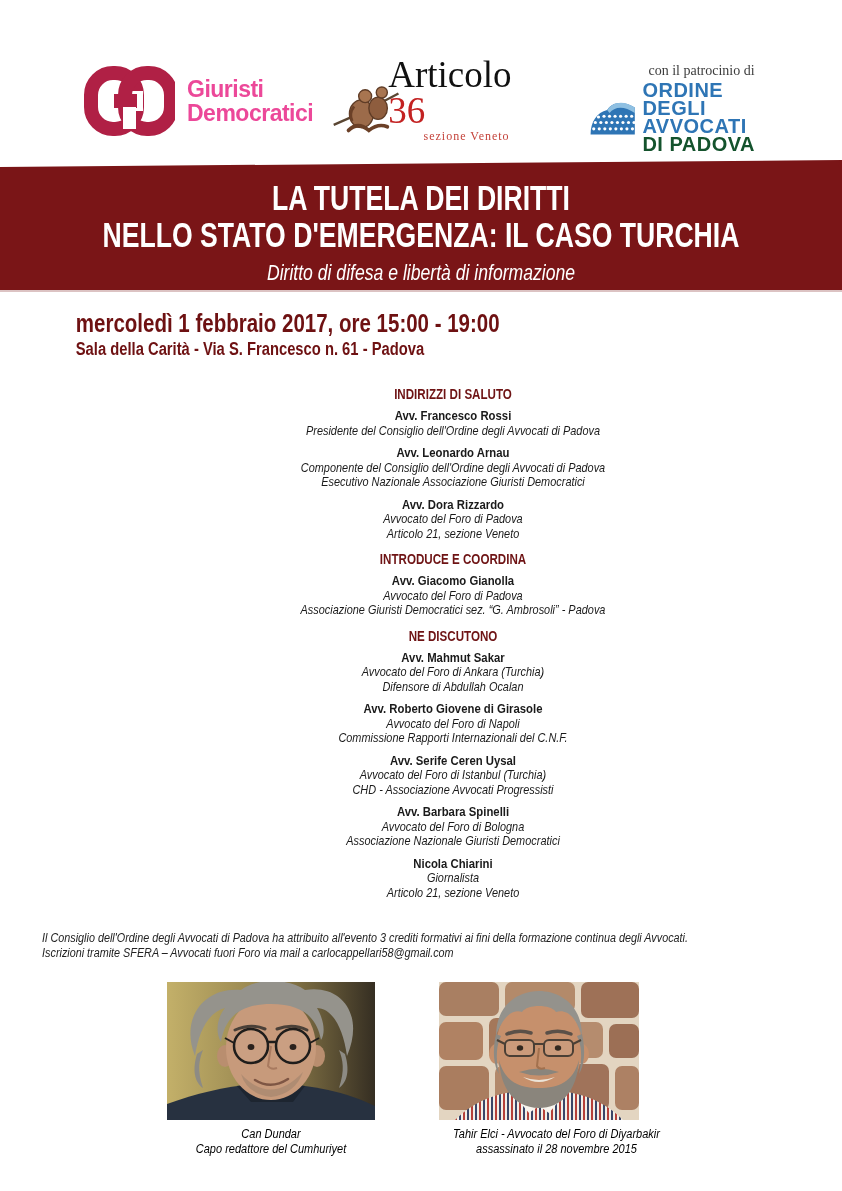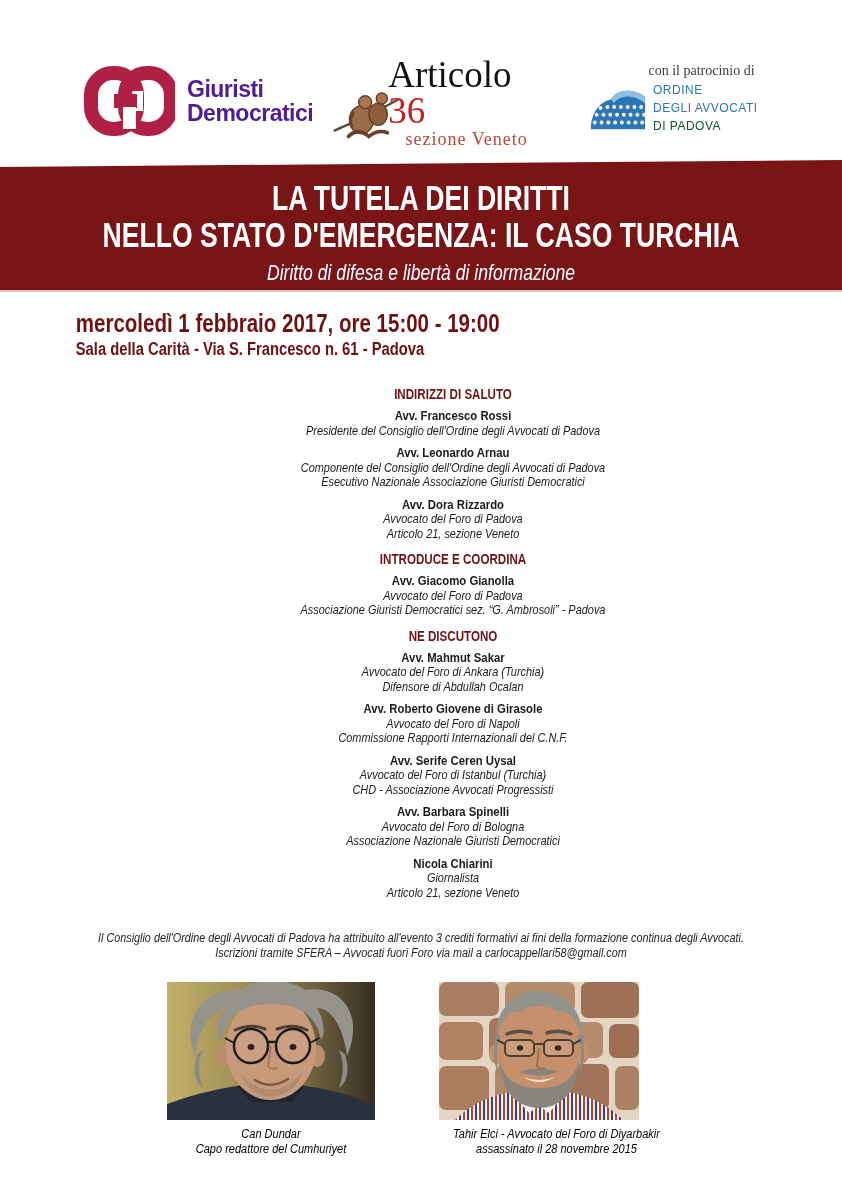--- a/index.html
+++ b/index.html
@@ -6,31 +6,31 @@
   .page {
     position:relative; width:842px; height:1191px; margin:0 auto;
     background:#ffffff; font-family:"Liberation Sans", sans-serif;
     overflow:hidden;
   }
   .cond { transform:scaleX(0.82); transform-origin:50% 50%; white-space:nowrap; }
 
   
   .logos { position:absolute; top:55px; left:0; width:842px; height:100px; }
   .gd-block { position:absolute; left:83px; top:10px; display:flex; align-items:center; gap:12px; }
-  .gd-text { font-weight:bold; font-size:23px; line-height:24px; color:#4c1d95; letter-spacing:-0.5px; }
+  .gd-text { font-weight:bold; font-size:23px; line-height:24px; color:#ec4899; letter-spacing:-0.5px; }
   .a21-block { position:absolute; left:330px; top:2px; width:215px; }
   .a21-row { display:flex; align-items:flex-end; }
   .a21-text { font-family:"Liberation Serif", serif; margin-left:-14px; }
   .a21-title { font-size:37px; line-height:36px; color:#111; }
   .a21-num { color:#c32222; }
-  .a21-sub { font-family:"Liberation Serif", serif; font-size:18px; color:#c4423a; letter-spacing:1px; text-align:center; margin-top:0px; }
+  .a21-sub { font-family:"Liberation Serif", serif; font-size:12px; color:#c4423a; letter-spacing:1px; text-align:center; margin-top:0px; }
   .pad-block { position:absolute; right:58px; top:8px; width:195px; }
   .pad-pre { font-family:"Liberation Serif", serif; font-size:14px; color:#3c3c3c; text-align:center; margin-left:30px; }
   .pad-row { display:flex; align-items:center; gap:6px; margin-top:2px; }
-  .pad-lines { font-weight:normal; font-size:12px; line-height:18px; letter-spacing:0.5px; }
+  .pad-lines { font-weight:bold; font-size:20px; line-height:18px; letter-spacing:0.5px; }
   .pad-blue { color:#2e75b5; }
   .pad-navy { color:#14532d; }
 
   
   .banner {
     position:absolute; top:158px; left:0; width:842px; height:132px;
     background:#7a1517; color:#fff; text-align:center;
     clip-path:polygon(0 9px, 100% 2px, 100% 132px, 0 132px);
   }
   .banner-underline { position:absolute; top:290px; left:0; width:842px; height:2px; background:#dcc3c3; }
@@ -44,21 +44,21 @@
   .event-venue { font-size:18px; line-height:22px; margin-top:1px; }
 
   
   .program { position:absolute; top:376px; left:0; width:842px; text-align:center; color:#1a1a1a;padding-left:32px; }
   .sec-heading { color:#6e1314; font-weight:bold; font-size:14.5px; line-height:16px; margin:10px 0 7px; transform:scaleX(0.8); transform-origin:center; white-space:nowrap; }
   .speaker { margin-bottom:8px; }
   .sp-name { font-weight:bold; font-size:13.5px; line-height:14.5px; transform:scaleX(0.84); transform-origin:center; white-space:nowrap; }
   .sp-role { font-style:italic; font-size:13px; line-height:14.5px; transform:scaleX(0.84); transform-origin:center; white-space:nowrap; }
 
   
-  .notes { position:absolute; top:931px; left:0; width:842px; text-align:center; font-style:italic; font-size:12px; line-height:15px; color:#222; }
+  .notes { position:absolute; top:931px; left:0; width:842px; text-align:left; font-style:italic; font-size:12px; line-height:15px; color:#222; }
   .notes div { transform:scaleX(0.9); transform-origin:center; white-space:nowrap; }
 
   
   .photos { position:absolute; top:982px; left:0; width:842px; display:flex; justify-content:center; gap:64px; }
   .photo-card { text-align:center; }
   .photo-frame { display:block; }
   .caption { margin-top:7px; font-style:italic; font-size:12.5px; line-height:15px; }
   .caption div { transform:scaleX(0.88); transform-origin:center; white-space:nowrap; }
 </style>
 </head>

